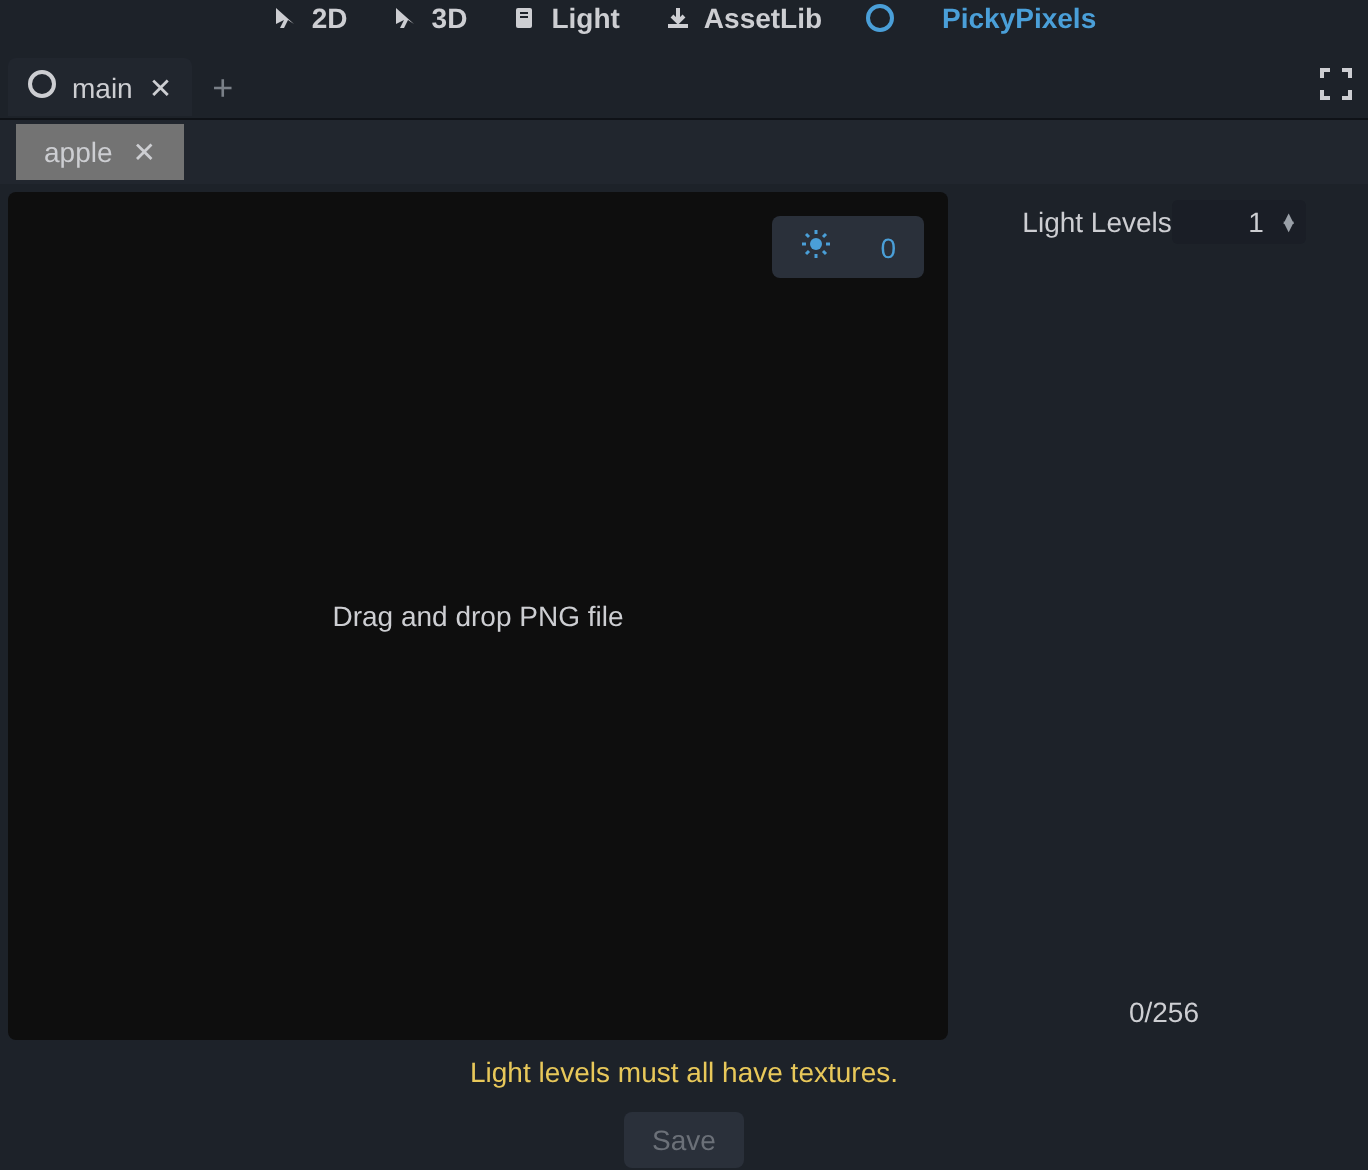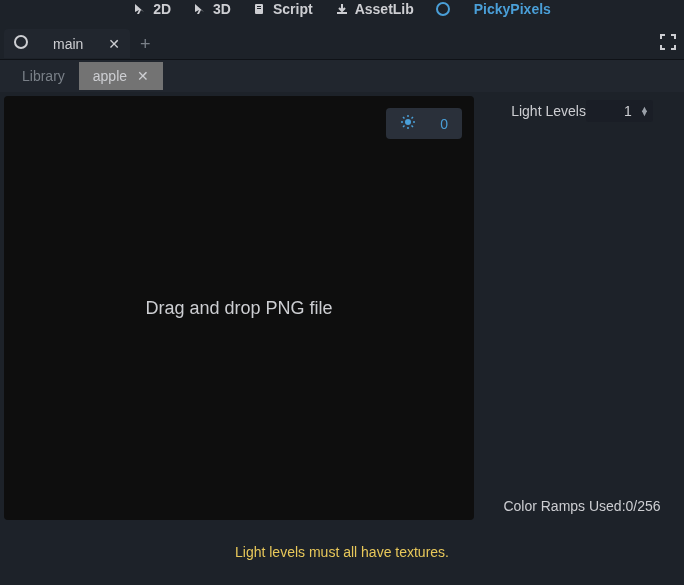--- a/index.html
+++ b/index.html
@@ -46,21 +46,21 @@
       height: 32px;
       display: flex;
       align-items: center;
       padding: 0 4px;
       border-bottom: 1px solid #0f1217;
       position: relative;
     }
     .scene-tab {
       display: flex;
       align-items: center;
-      gap: 25px;
+      gap: 8px;
       padding: 6px 10px;
       background: #21262e;
       border-radius: 4px 4px 0 0;
       cursor: pointer;
       color: #cdced2;
     }
     .scene-tab .close-x {
       color: #cdced2;
       font-size: 14px;
       line-height: 1;
@@ -127,21 +127,21 @@
     }
     .light-icon {
       color: #4a9fd8;
     }
     .light-value {
       color: #4a9fd8;
       font-weight: 500;
     }
     .drop-text {
       color: #cdced2;
-      font-size: 18px;
+      font-size: 14px;
     }
     .right-panel {
       flex: 1;
       padding: 4px 4px 0 0;
       display: flex;
       flex-direction: column;
       align-items: center;
     }
     .light-levels-row {
       display: flex;
@@ -171,21 +171,21 @@
       cursor: pointer;
     }
     .ramps-row {
       margin-top: auto;
       display: flex;
       justify-content: space-between;
       padding-bottom: 6px;
     }
     .warning-row {
       text-align: center;
-      padding: 24px 0;
+      padding: 8px 0;
     }
     .warning-text {
       color: #e8c85a;
     }
     .buttons-row {
       display: flex;
       justify-content: center;
       gap: 8px;
       padding: 4px 0;
     }
@@ -227,21 +227,21 @@
     <span>3D</span>
   </div>
   <div class="menu-item">
     <span class="menu-icon">
       <svg width="14" height="14" viewBox="0 0 14 14">
           <rect x="2" y="2" width="8" height="10" fill="#cdced2" rx="1"></rect>
           <rect x="4" y="4" width="4" height="1" fill="#1d2229"></rect>
           <rect x="4" y="6" width="4" height="1" fill="#1d2229"></rect>
         </svg>
     </span>
-    <span>Script</span>
+    <span>Light</span>
   </div>
   <div class="menu-item">
     <span class="menu-icon">
       <svg width="14" height="14" viewBox="0 0 14 14">
           <path d="M7 2 L7 8 M4 6 L7 9 L10 6 M2 11 L12 11" stroke="#cdced2" stroke-width="2" fill="none"></path>
         </svg>
     </span>
     <span>AssetLib</span>
   </div>
   <div class="menu-item active">
@@ -260,21 +260,20 @@
   </div>
   <div class="add-tab">+</div>
   <div class="fullscreen-btn">
     <svg width="16" height="16" viewBox="0 0 16 16">
         <path d="M1 5 L1 1 L5 1 M11 1 L15 1 L15 5 M15 11 L15 15 L11 15 M5 15 L1 15 L1 11" stroke="#cdced2" stroke-width="2" fill="none"></path>
       </svg>
   </div>
 </div>
 
 <div class="sub-tabs">
-  <div class="sub-tab">Library</div>
   <div class="sub-tab active">
     <span>apple</span>
     <span class="close-x">✕</span>
   </div>
 </div>
 
 <div class="main-area">
   <div class="preview-panel">
     <div class="light-badge">
       <span class="light-icon">
@@ -301,21 +300,20 @@
       <span>Light Levels</span>
       <div class="spinner">
         <span class="spinner-value">1</span>
         <div class="spinner-arrows">
           <span>▲</span>
           <span>▼</span>
         </div>
       </div>
     </div>
     <div class="ramps-row">
-      <span>Color Ramps Used:</span>
       <span>0/256</span>
     </div>
   </div>
 </div>
 
 <div class="warning-row">
   <span class="warning-text">Light levels must all have textures.</span>
 </div>
 
 <div class="buttons-row">

